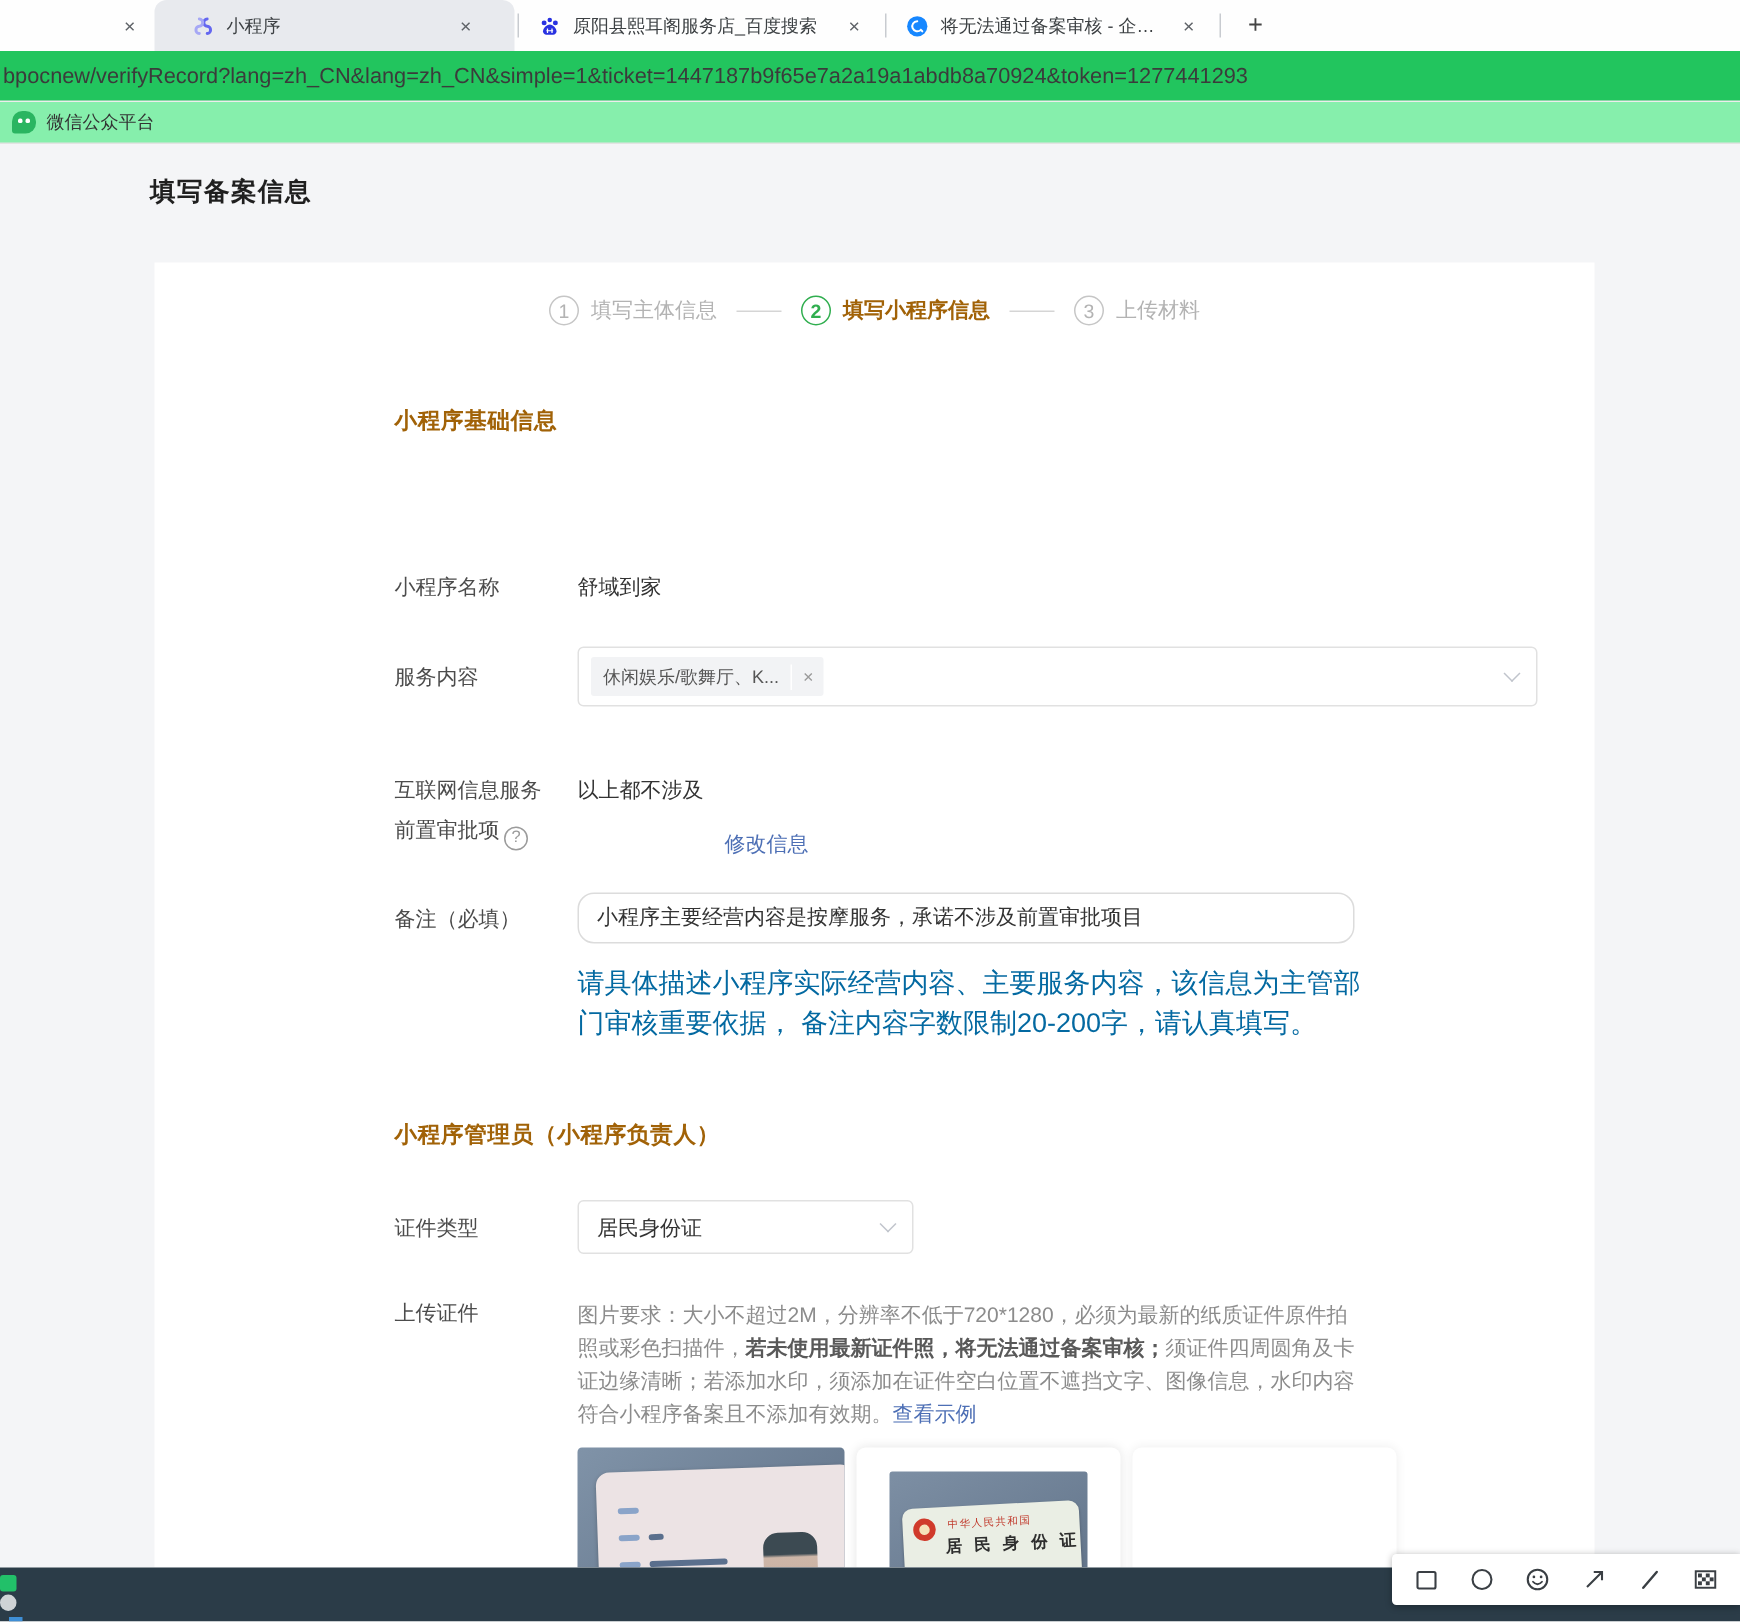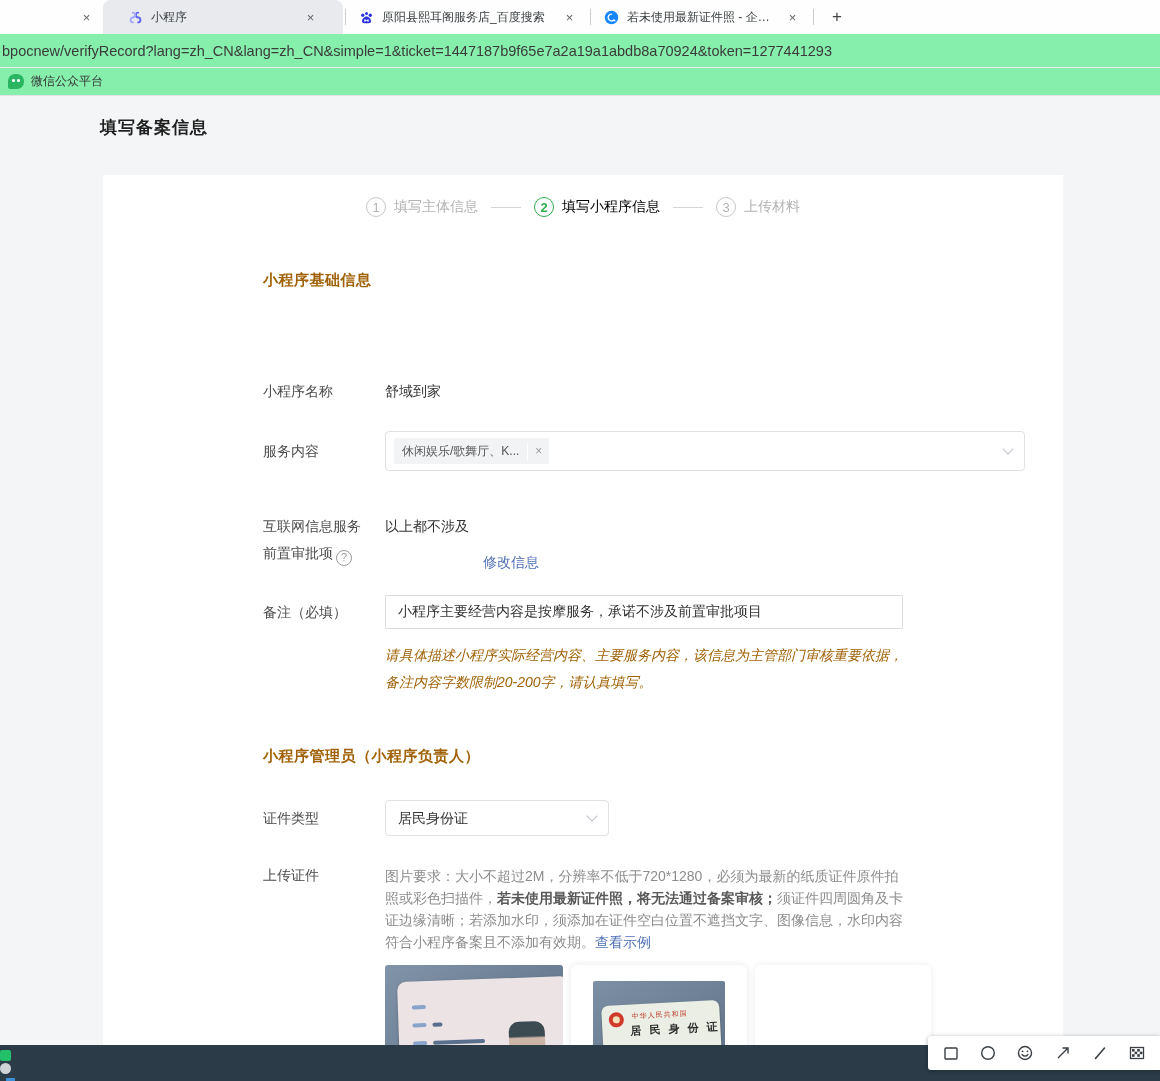--- a/index.html
+++ b/index.html
@@ -15,21 +15,21 @@
   .tab-active { width:240px; background:#e8eaee; border-radius:8px 8px 0 0; padding:0 24px; }
   .tab-plain { padding:17px 10px; }
   .tab .title { flex:1; white-space:nowrap; overflow:hidden; text-overflow:ellipsis; margin:0 8px 0 8px; }
   .tab-close { width:17px; height:17px; border-radius:50%; display:flex; align-items:center;
     justify-content:center; font-size:13px; color:#5f6368; cursor:pointer; flex:none; }
   .tab-divider { width:1px; height:16px; background:#c8cbd0; margin:0 2px; align-self:center; }
   .favicon { width:16px; height:16px; flex:none; display:flex; align-items:center; justify-content:center; }
   .newtab-btn { width:26px; height:26px; margin-left:8px; align-self:center; display:flex;
     align-items:center; justify-content:center; font-size:17px; color:#444; cursor:pointer; }
 
-  .urlrow { position:absolute; top:34px; left:0; right:0; height:34px; background:#86efac;
+  .urlrow { position:absolute; top:34px; left:0; right:0; height:34px; background:#22c55e;
     border-bottom:1px solid #ececec; display:flex; align-items:center;text-align:center; }
   .url-text { font-size:14.5px; color:#3b3b3b; padding-left:2px; white-space:nowrap; }
 
   .bookmarkrow { position:absolute; top:68px; left:0; right:0; height:28px; background:#86efac;
     border-bottom:1px solid #e3e3e3; display:flex; align-items:center; padding-left:8px; }
   .bookmark { display:flex; align-items:center; gap:7px; font-size:12px; color:#333; cursor:pointer; }
   .wx-icon { width:16px; height:15px; background:#2ab561; border-radius:7px 7px 7px 2px; position:relative; }
   .wx-icon::before, .wx-icon::after { content:""; position:absolute; width:2.5px; height:2.5px;
     background:#fff; border-radius:50%; top:5px; }
   .wx-icon::before { left:4px; } .wx-icon::after { left:9px; }
@@ -41,21 +41,21 @@
   .card { position:absolute; top:79px; left:103px; width:960px; bottom:0; background:#fff; overflow:hidden; }
 
   
   .steps { position:absolute; top:22px; left:0; right:0; display:flex; justify-content:center;
     align-items:center; gap:13px; }
   .step { display:flex; align-items:center; gap:8px; }
   .step-circle { width:20px; height:20px; border-radius:50%; border:1px solid #c6c6c6; color:#b3b3b3;
     font-size:13px; display:flex; align-items:center; justify-content:center; }
   .step-label { font-size:14px; color:#b3b3b3; }
   .step.active .step-circle { border-color:#30ae4f; color:#30ae4f; font-weight:700; }
-  .step.active .step-label { color:#000000; font-weight:400; }
+  .step.active .step-label { color:#a16207; font-weight:700; }
   .step-line { width:30px; height:1px; background:#d5d5d5; }
 
   
   .sec-title { position:absolute; left:160px; font-size:15px; color:#a16207; font-weight:600; letter-spacing:.5px; }
   .row { position:absolute; left:160px; right:38px; display:flex; align-items:flex-start; }
   .lab { width:122px; flex:none; font-size:14px; color:#4c4c4c; line-height:20px; }
   .val { font-size:14px; color:#333; line-height:20px; }
   .link { font-size:14px; color:#4d6fb5; cursor:pointer;margin-top:36px; }
 
   .select-box { position:relative; border:1px solid #e1e1e1; border-radius:4px; background:#fff; }
@@ -65,24 +65,24 @@
   .tag { display:inline-flex; align-items:center; background:#f2f3f5; border-radius:2px;
     font-size:12px; color:#555; height:26px; }
   .tag-text { padding:0 8px; border-right:1px solid #fff; }
   .tag-x { padding:0 7px; color:#9a9a9a; font-size:12px; cursor:pointer; }
 
   .help-circle { display:inline-flex; width:16px; height:16px; border:1px solid #9b9b9b; border-radius:50%;
     color:#9b9b9b; font-size:11px; align-items:center; justify-content:center; margin-left:3px;
     vertical-align:-3px; cursor:pointer; }
   .two-line { line-height:27px; }
 
-  .remark-input { width:518px; height:34px; border:1px solid #dcdcdc; border-radius:1px;
+  .remark-input { width:518px; height:34px; border:1px solid #dcdcdc; border-radius:11px;
     padding:0 12px; font-size:14px; color:#333; outline:none; background:#fff;
     font-family:"Liberation Sans","DejaVu Sans",sans-serif; }
-  .helper { width:525px; font-size:14px; color:#a16207; line-height:27px; margin-top:13px;font-style:italic; }
+  .helper { width:525px; font-size:18px; color:#0369a1; line-height:27px; margin-top:13px; }
 
   .cert-select { width:224px; height:36px; display:flex; align-items:center; padding:0 12px; cursor:pointer; }
   .cert-select .val { color:#333; }
 
   .req { width:524px; font-size:14px; color:#8c8c8c; line-height:22px; }
   .req b { color:#595959; font-weight:700; }
 
   
   .uploads { position:absolute; left:282px; top:790px; display:flex; gap:8px; }
   .photo-front { width:178px; height:230px; border-radius:3px; overflow:hidden; position:relative;
@@ -157,21 +157,21 @@
       <span class="tab-close">×</span>
     </div>
     <div class="tab-divider"></div>
     <div class="tab tab-plain" style="width:218px">
       <span class="favicon">
         <svg width="15" height="15" viewBox="0 0 20 20">
             <circle cx="10" cy="10" r="9" fill="#1687ff"></circle>
             <path d="M10 5.5a4.5 4.5 0 1 0 3.2 7.7l1.3 1.3" fill="none" stroke="#fff" stroke-width="1.8" stroke-linecap="round"></path>
           </svg>
       </span>
-      <span class="title">若未使用最新证件照 - 企查查</span>
+      <span class="title">将无法通过备案审核 - 企查查</span>
       <span class="tab-close">×</span>
     </div>
     <div class="tab-divider"></div>
     <div class="newtab-btn">+</div>
   </div>
 
   <div class="urlrow">
     <span class="url-text">bpocnew/verifyRecord?lang=zh_CN&amp;lang=zh_CN&amp;simple=1&amp;ticket=1447187b9f65e7a2a19a1abdb8a70924&amp;token=1277441293</span>
   </div>
 

